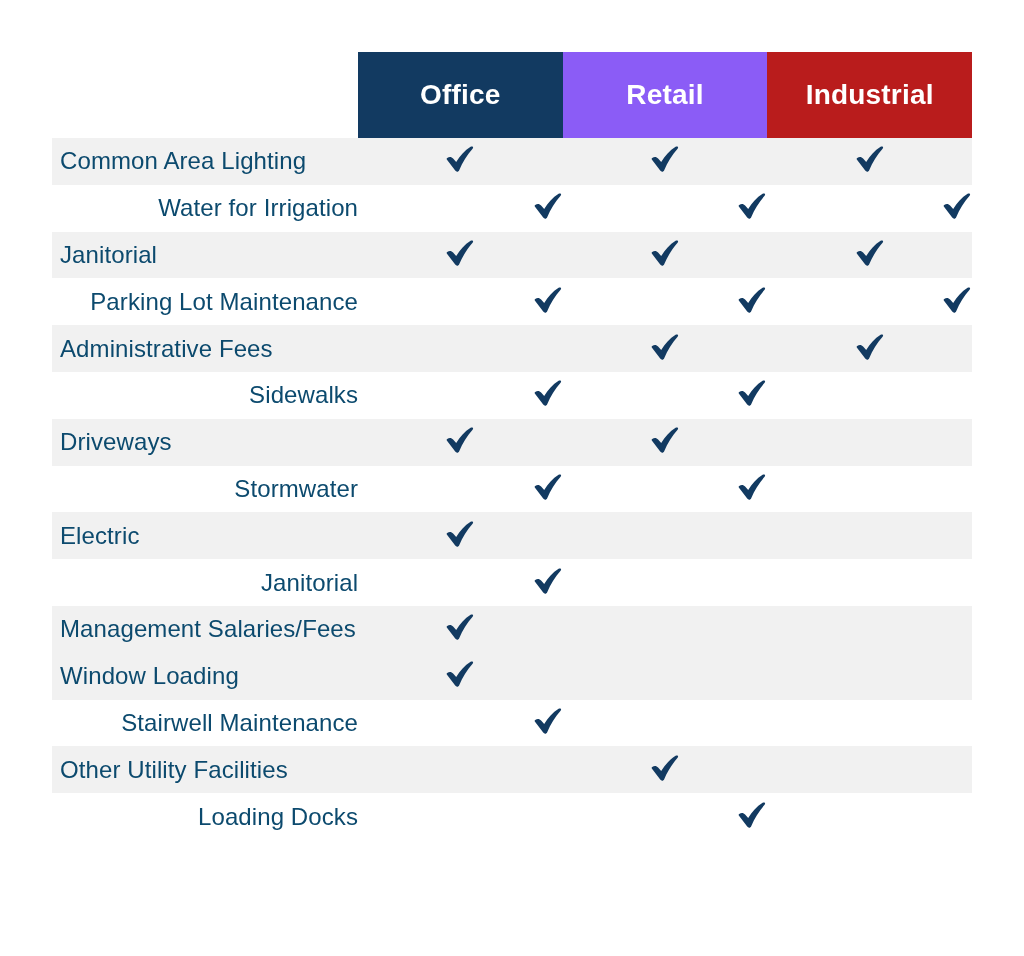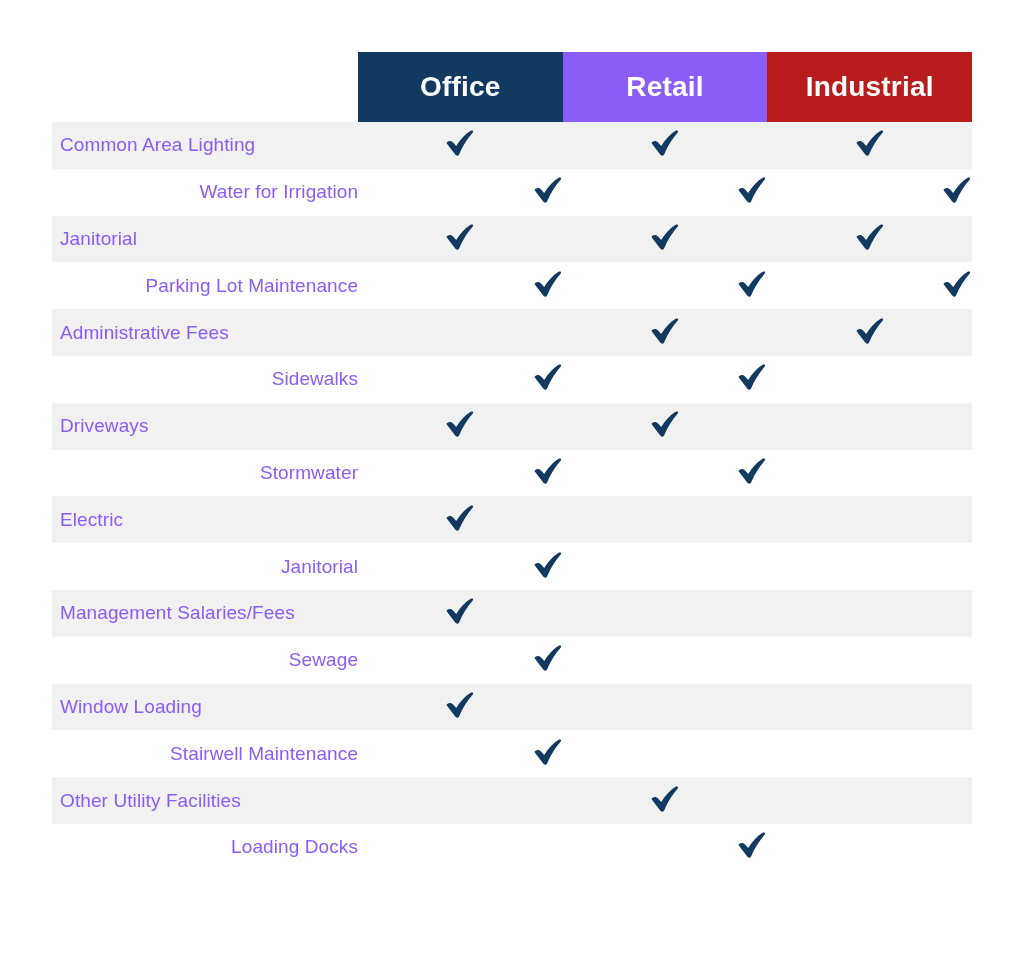--- a/index.html
+++ b/index.html
@@ -28,21 +28,21 @@
     left: 52px;
     top: 52px;
     width: 920px;
   }
 
   table.matrix col.col-label { width: 306px; }
   table.matrix col.col-opt   { width: 204.6px; }
 
   thead th {
     height: 62px;
-    padding: 4px;
+    padding: 12px;
     margin: 0;
     font-size: 28px;
     font-weight: bold;
     color: #ffffff;
     text-align: center;
     vertical-align: middle;
     letter-spacing: 0.2px;
   }
   thead th.blank-head {
     background: #ffffff;
@@ -53,22 +53,22 @@
     padding: 0;
     border: none;
     vertical-align: middle;
   }
 
   tbody tr.row-odd td { background: #f1f1f1; }
   tbody tr.row-even td { background: #ffffff; text-align: right; }
 
   td.label-cell {
     padding-left: 8px;
-    font-size: 19px;
-    color: #8b5cf6;
+    font-size: 24px;
+    color: #0c4a6e;
     font-family: "Liberation Sans", sans-serif;
     letter-spacing: 0.1px;
     white-space: nowrap;
   }
 
   td.mark-cell {
     text-align: center;
   }
 
   .check {
@@ -202,28 +202,20 @@
           <td class="mark-cell"></td>
         </tr>
         <tr class="row-odd">
           <td class="label-cell">Management Salaries/Fees</td>
           <td class="mark-cell"><span class="check"><svg width="30" height="26" viewBox="0 0 30 26" xmlns="http://www.w3.org/2000/svg">
                 <path d="M2.2 12.0 C4.6 10.4 6.6 11.0 8.1 12.6 L11.2 16.1 C15.0 9.9 19.6 4.6 25.6 0.8 C27.6 0.0 28.9 1.2 27.6 2.8 C22.2 9.0 17.6 16.2 14.2 24.2 C13.4 26.0 11.4 26.2 10.2 24.6 L2.0 13.8 C1.4 13.0 1.5 12.4 2.2 12.0 Z" fill="#123a61"></path>
               </svg></span></td>
           <td class="mark-cell"></td>
           <td class="mark-cell"></td>
         </tr>
-        <tr class="row-even">
-          <td class="label-cell">Sewage</td>
-          <td class="mark-cell"><span class="check"><svg width="30" height="26" viewBox="0 0 30 26" xmlns="http://www.w3.org/2000/svg">
-                <path d="M2.2 12.0 C4.6 10.4 6.6 11.0 8.1 12.6 L11.2 16.1 C15.0 9.9 19.6 4.6 25.6 0.8 C27.6 0.0 28.9 1.2 27.6 2.8 C22.2 9.0 17.6 16.2 14.2 24.2 C13.4 26.0 11.4 26.2 10.2 24.6 L2.0 13.8 C1.4 13.0 1.5 12.4 2.2 12.0 Z" fill="#123a61"></path>
-              </svg></span></td>
-          <td class="mark-cell"></td>
-          <td class="mark-cell"></td>
-        </tr>
         <tr class="row-odd">
           <td class="label-cell">Window Loading</td>
           <td class="mark-cell"><span class="check"><svg width="30" height="26" viewBox="0 0 30 26" xmlns="http://www.w3.org/2000/svg">
                 <path d="M2.2 12.0 C4.6 10.4 6.6 11.0 8.1 12.6 L11.2 16.1 C15.0 9.9 19.6 4.6 25.6 0.8 C27.6 0.0 28.9 1.2 27.6 2.8 C22.2 9.0 17.6 16.2 14.2 24.2 C13.4 26.0 11.4 26.2 10.2 24.6 L2.0 13.8 C1.4 13.0 1.5 12.4 2.2 12.0 Z" fill="#123a61"></path>
               </svg></span></td>
           <td class="mark-cell"></td>
           <td class="mark-cell"></td>
         </tr>
         <tr class="row-even">
           <td class="label-cell">Stairwell Maintenance</td>

